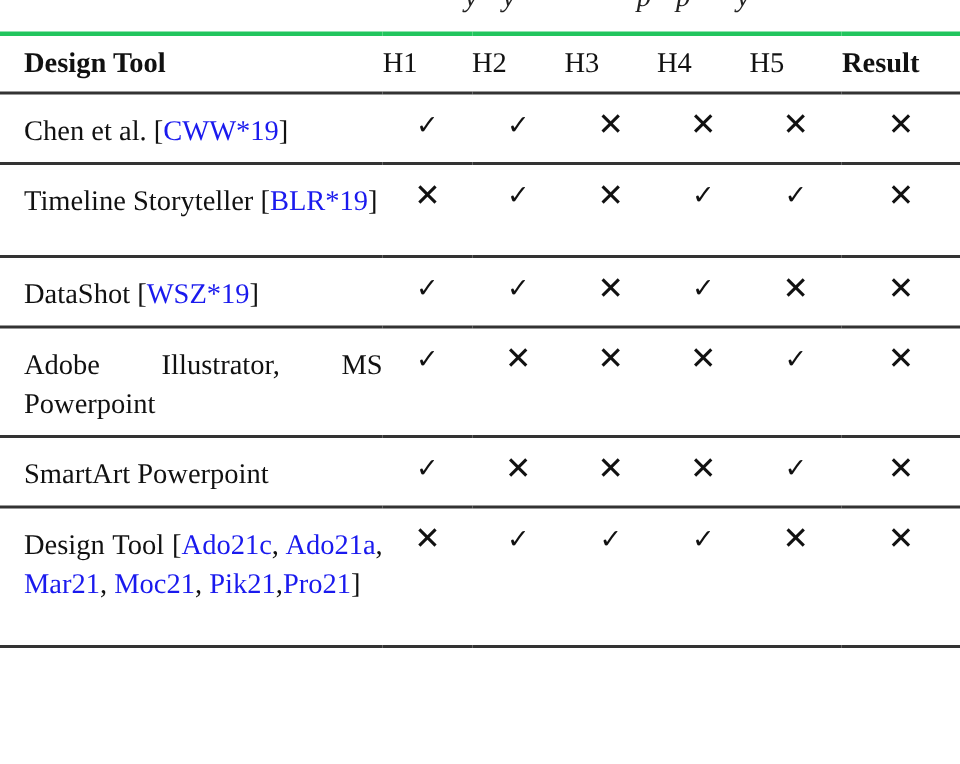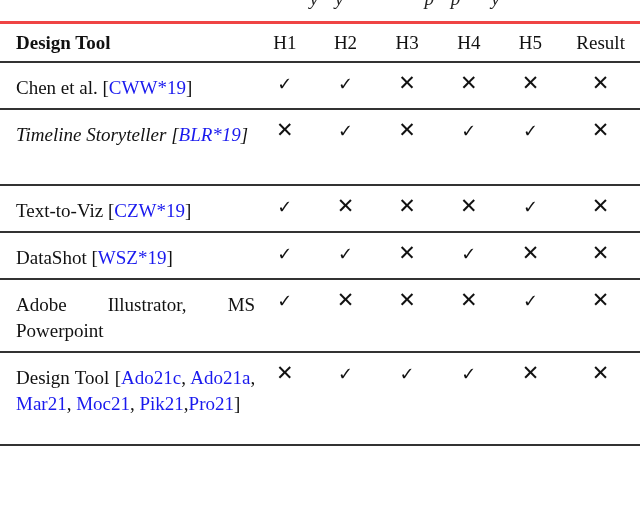--- a/index.html
+++ b/index.html
@@ -1,23 +1,23 @@
 <!DOCTYPE html>
 <html><head>
 <meta charset="utf-8">
 <style>
   html, body { margin: 0; padding: 0; background: #ffffff; }
   body { width: 640px; height: 509px; overflow: hidden; position: relative;
          font-family: "Liberation Serif", "DejaVu Serif", serif; color: #111; }
   .caption-fragment { position: absolute; top: -12px; left: 300px; font-size: 19px; font-style: italic; color: #222; white-space: nowrap; letter-spacing: 6px; }
   table { position: absolute; top: 21px; left: 0; width: 640px; border-collapse: collapse; font-size: 19px; }
-  thead tr { border-top: 3px solid #ef4444; border-bottom: 2px solid #333; }
-  th { font-weight: normal; height: 37px; padding: 0; text-align: center; }
+  thead tr { border-top: 3px solid #22c55e; border-bottom: 2px solid #333; }
+  th { font-weight: normal; height: 37px; padding: 0; text-align: left; }
   th.tool { text-align: left; padding-left: 16px; font-weight: bold; }
-  th.result { font-weight: normal; }
+  th.result { font-weight: bold; }
   tbody tr { border-bottom: 2px solid #333; }
   tbody tr.last { border-bottom: none; }
   td { vertical-align: top; padding: 0; text-align: center; }
   td.tool { text-align: justify; text-align-last: left; padding: 12px 0 7px 16px; width: 224px; line-height: 26px; margin-top: 32px; }
   td.tool.bold { font-weight: bold; }
   td.mark { width: 58px; padding-top: 9px; font-size: 20px; line-height: 22px; }
   td.mark.h1 { width: 56px; }
   td.mark.result { width: 74px; }
   .ref { color: #1a1aee; }
   .yes { font-family: "DejaVu Sans", sans-serif; font-size: 18px; }
@@ -43,49 +43,49 @@
   <tbody id="tbody">
       <tr style="height: 38px;">
         <td class="tool"><span>Chen et al. [</span><span class="ref">CWW*19</span><span>]</span></td>
         <td class="mark h1"><span class="yes">✓</span></td>
         <td class="mark h2"><span class="yes">✓</span></td>
         <td class="mark h3"><span class="no">✕</span></td>
         <td class="mark h4"><span class="no">✕</span></td>
         <td class="mark h5"><span class="no">✕</span></td>
         <td class="mark result"><span class="no">✕</span></td>
       </tr>
-      <tr style="height: 76px; font-style: italic;">
+      <tr style="height: 62px;">
         <td class="tool"><span>Timeline Storyteller [</span><span class="ref">BLR*19</span><span>]</span></td>
         <td class="mark h1"><span class="no">✕</span></td>
         <td class="mark h2"><span class="yes">✓</span></td>
         <td class="mark h3"><span class="no">✕</span></td>
         <td class="mark h4"><span class="yes">✓</span></td>
-        <td class="mark h5"><span class="yes">✓</span></td>
-        <td class="mark result"><span class="no">✕</span></td>
-      </tr>
-      <tr style="height: 39px;">
-        <td class="tool"><span>Text-to-Viz [</span><span class="ref">CZW*19</span><span>]</span></td>
-        <td class="mark h1"><span class="yes">✓</span></td>
-        <td class="mark h2"><span class="no">✕</span></td>
-        <td class="mark h3"><span class="no">✕</span></td>
-        <td class="mark h4"><span class="no">✕</span></td>
         <td class="mark h5"><span class="yes">✓</span></td>
         <td class="mark result"><span class="no">✕</span></td>
       </tr>
       <tr style="height: 39px;">
         <td class="tool"><span>DataShot [</span><span class="ref">WSZ*19</span><span>]</span></td>
         <td class="mark h1"><span class="yes">✓</span></td>
         <td class="mark h2"><span class="yes">✓</span></td>
         <td class="mark h3"><span class="no">✕</span></td>
         <td class="mark h4"><span class="yes">✓</span></td>
         <td class="mark h5"><span class="no">✕</span></td>
         <td class="mark result"><span class="no">✕</span></td>
       </tr>
       <tr style="height: 66px; border-radius: 26px;">
         <td class="tool"><span>Adobe Illustrator, MS Powerpoint</span><span></span></td>
+        <td class="mark h1"><span class="yes">✓</span></td>
+        <td class="mark h2"><span class="no">✕</span></td>
+        <td class="mark h3"><span class="no">✕</span></td>
+        <td class="mark h4"><span class="no">✕</span></td>
+        <td class="mark h5"><span class="yes">✓</span></td>
+        <td class="mark result"><span class="no">✕</span></td>
+      </tr>
+      <tr style="height: 39px;">
+        <td class="tool"><span>SmartArt Powerpoint</span><span></span></td>
         <td class="mark h1"><span class="yes">✓</span></td>
         <td class="mark h2"><span class="no">✕</span></td>
         <td class="mark h3"><span class="no">✕</span></td>
         <td class="mark h4"><span class="no">✕</span></td>
         <td class="mark h5"><span class="yes">✓</span></td>
         <td class="mark result"><span class="no">✕</span></td>
       </tr>
       <tr style="height: 93px;">
         <td class="tool"><span>Design Tool [</span><span class="ref">Ado21c</span>, <span class="ref">Ado21a</span>, <span class="ref">Mar21</span>, <span class="ref">Moc21</span>, <span class="ref">Pik21</span>,<span class="ref">Pro21</span><span>]</span></td>
         <td class="mark h1"><span class="no">✕</span></td>

